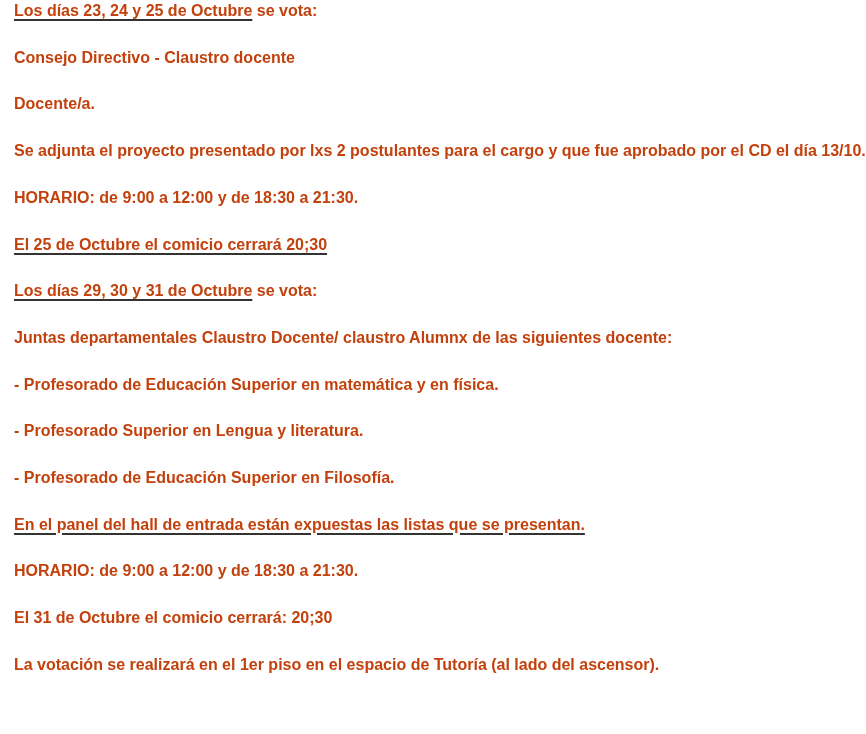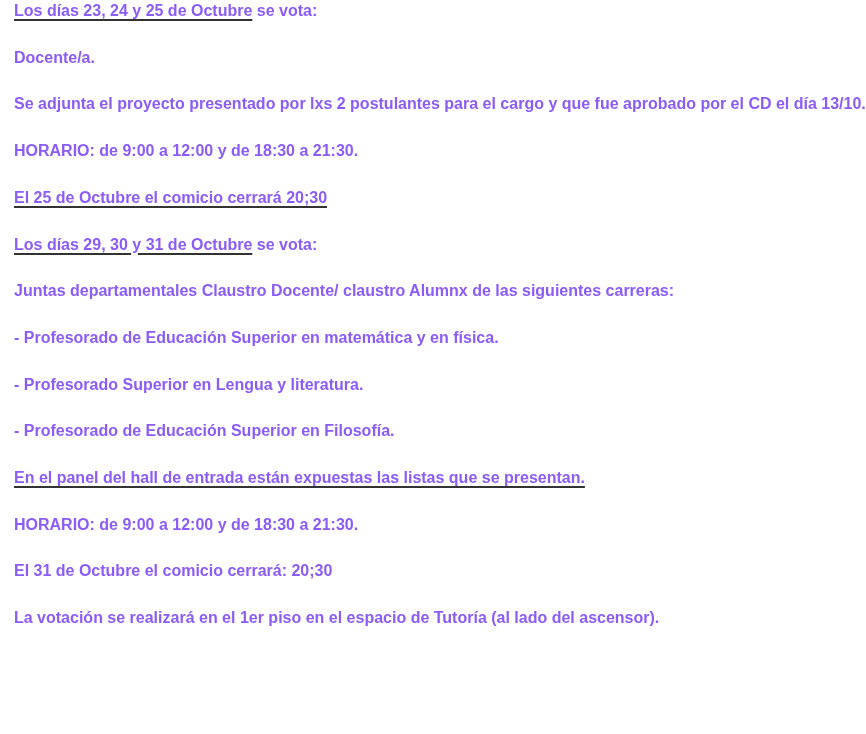--- a/index.html
+++ b/index.html
@@ -14,42 +14,43 @@
     font-family: "Liberation Sans", "DejaVu Sans", sans-serif;
   }
   .doc {
     padding: 2px 0 0 14px;
   }
   .doc p {
     margin: 0 0 28px 0;
     font-size: 16px;
     line-height: 18.7px;
     font-weight: 700;
-    color: #8b5cf6;
+    color: #c2410c;
     white-space: nowrap;
     letter-spacing: 0;
   }
   .doc p span.u {
     text-decoration: underline;
     text-decoration-thickness: 2px;
     text-underline-offset: 3px;
     text-decoration-color: #333333;
   }
 </style>
 </head>
 <body>
 
 <main class="doc">
     <p><span class="u">Los días 23, 24 y 25 de Octubre</span><span> se vota:</span></p>
+    <p><span>Consejo Directivo - Claustro docente</span></p>
     <p><span>Docente/a.</span></p>
     <p><span>Se adjunta el proyecto presentado por lxs 2 postulantes para el cargo y que fue aprobado por el CD el día 13/10.</span></p>
     <p><span>HORARIO: de 9:00 a 12:00 y de 18:30 a 21:30.</span></p>
     <p><span class="u">El 25 de Octubre el comicio cerrará 20;30</span></p>
     <p><span class="u">Los días 29, 30 y 31 de Octubre</span><span> se vota:</span></p>
-    <p><span>Juntas departamentales Claustro Docente/ claustro Alumnx de las siguientes carreras:</span></p>
+    <p><span>Juntas departamentales Claustro Docente/ claustro Alumnx de las siguientes docente:</span></p>
     <p><span>- Profesorado de Educación Superior en matemática y en física.</span></p>
     <p><span>- Profesorado Superior en Lengua y literatura.</span></p>
     <p><span>- Profesorado de Educación Superior en Filosofía.</span></p>
     <p><span class="u">En el panel del hall de entrada están expuestas las listas que se presentan.</span></p>
     <p><span>HORARIO: de 9:00 a 12:00 y de 18:30 a 21:30.</span></p>
     <p><span>El 31 de Octubre el comicio cerrará: 20;30</span></p>
     <p><span>La votación se realizará en el 1er piso en el espacio de Tutoría (al lado del ascensor).</span></p>
   </main>
 
 </body></html>

